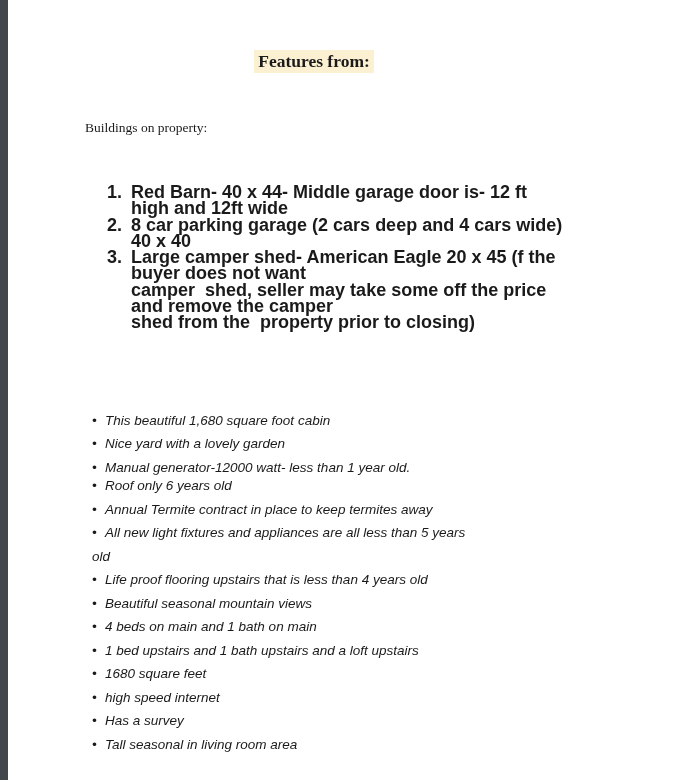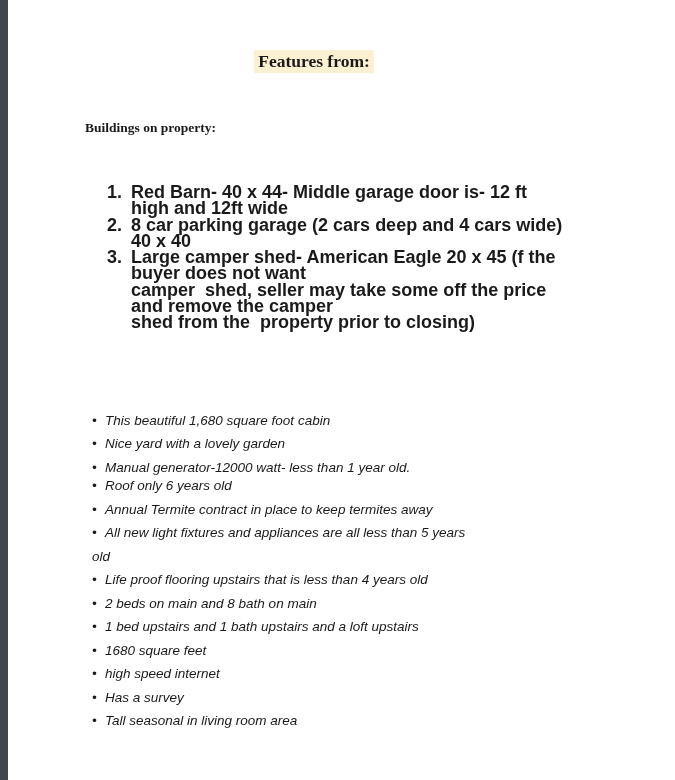--- a/index.html
+++ b/index.html
@@ -48,21 +48,21 @@
     font-size: 17.5px;
     line-height: 22px;
   }
   .doc-subtitle .hl {
     background: var(--highlight);
     padding: 1px 4px 2px 4px;
   }
   .buildings-heading {
     margin-top: 48px;
     font-family: "Liberation Serif", "DejaVu Serif", serif;
-    font-weight: 700;
+    font-weight: 400;
     font-size: 13.5px;
     line-height: 16px;
   }
   ol.buildings {
     margin: 48px 0 0 0;
     padding: 0 0 0 42px;
     font-size: 18px;
     line-height: 16.3px;
     font-weight: bold;
   }
@@ -113,21 +113,22 @@
 
   <div class="features">
     <div class="feature-item"><span class="bullet">•</span><span class="feature-text">This beautiful 1,680 square foot cabin</span></div>
     <div class="feature-item"><span class="bullet">•</span><span class="feature-text">Nice yard with a lovely garden</span></div>
     <div class="feature-item"><span class="bullet">•</span><span class="feature-text">Manual generator-12000 watt- less than 1 year old.</span></div>
     <div class="feature-item"><span class="bullet">•</span><span class="feature-text">Roof only 6 years old</span></div>
     <div class="feature-item"><span class="bullet">•</span><span class="feature-text">Annual Termite contract in place to keep termites away</span></div>
     <div class="feature-item"><span class="bullet">•</span><span class="feature-text">All new light fixtures and appliances are all less than 5 years
 old</span></div>
     <div class="feature-item"><span class="bullet">•</span><span class="feature-text">Life proof flooring upstairs that is less than 4 years old</span></div>
-    <div class="feature-item"><span class="bullet">•</span><span class="feature-text">2 beds on main and 8 bath on main</span></div>
+    <div class="feature-item"><span class="bullet">•</span><span class="feature-text">Beautiful seasonal mountain views</span></div>
+    <div class="feature-item"><span class="bullet">•</span><span class="feature-text">4 beds on main and 1 bath on main</span></div>
     <div class="feature-item"><span class="bullet">•</span><span class="feature-text">1 bed upstairs and 1 bath upstairs and a loft upstairs</span></div>
     <div class="feature-item"><span class="bullet">•</span><span class="feature-text">1680 square feet</span></div>
     <div class="feature-item"><span class="bullet">•</span><span class="feature-text">high speed internet</span></div>
     <div class="feature-item"><span class="bullet">•</span><span class="feature-text">Has a survey</span></div>
     <div class="feature-item"><span class="bullet">•</span><span class="feature-text">Tall seasonal in living room area</span></div>
   </div>
 
 </div>
 
 </body></html>

